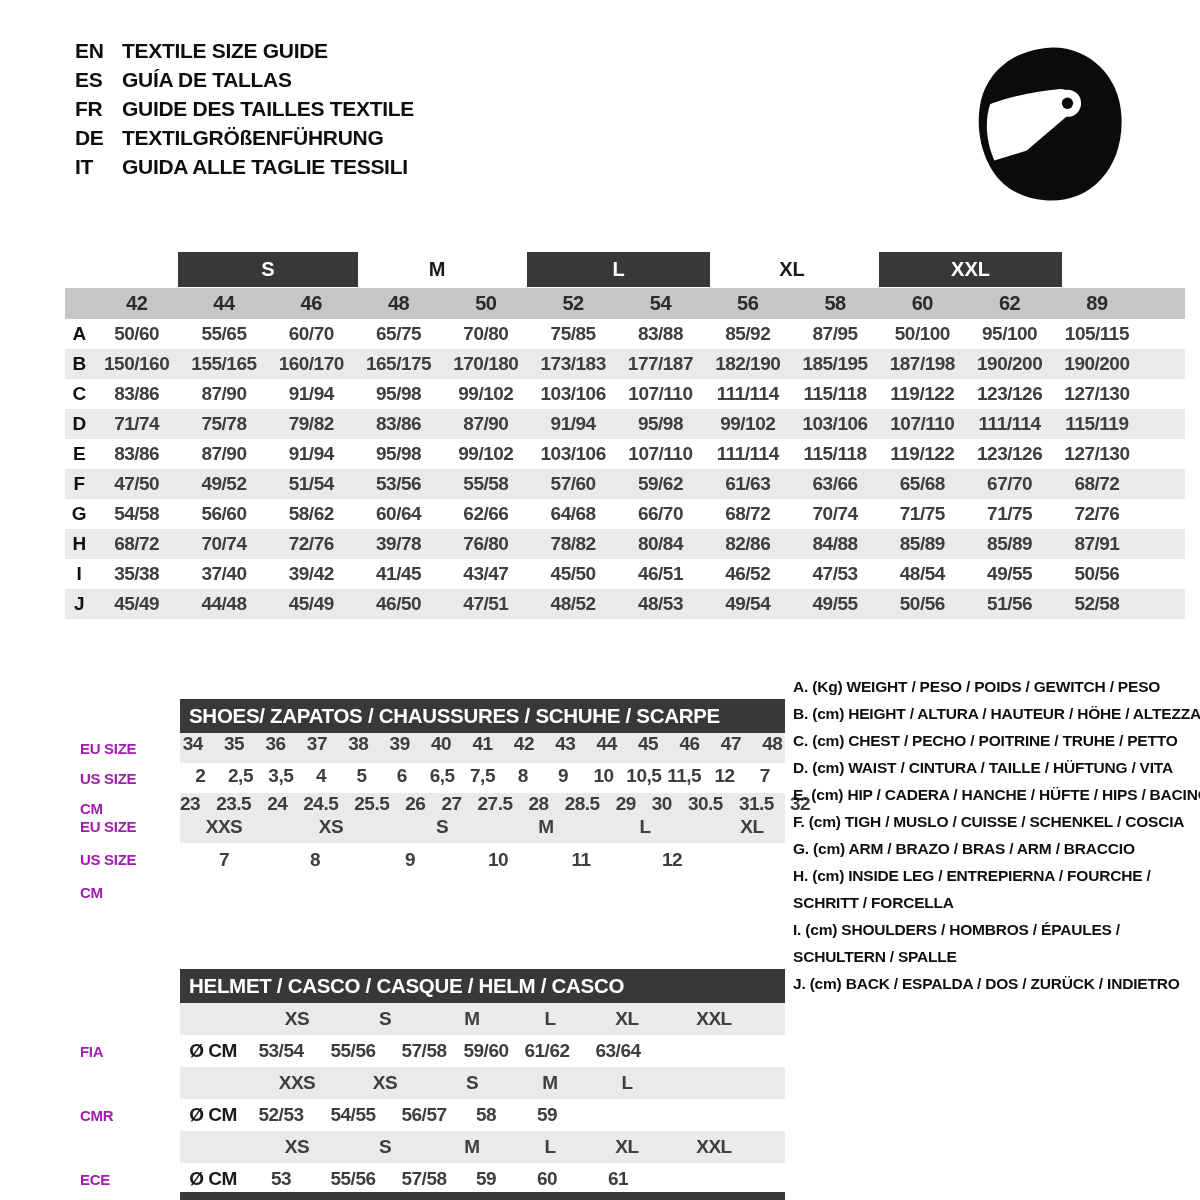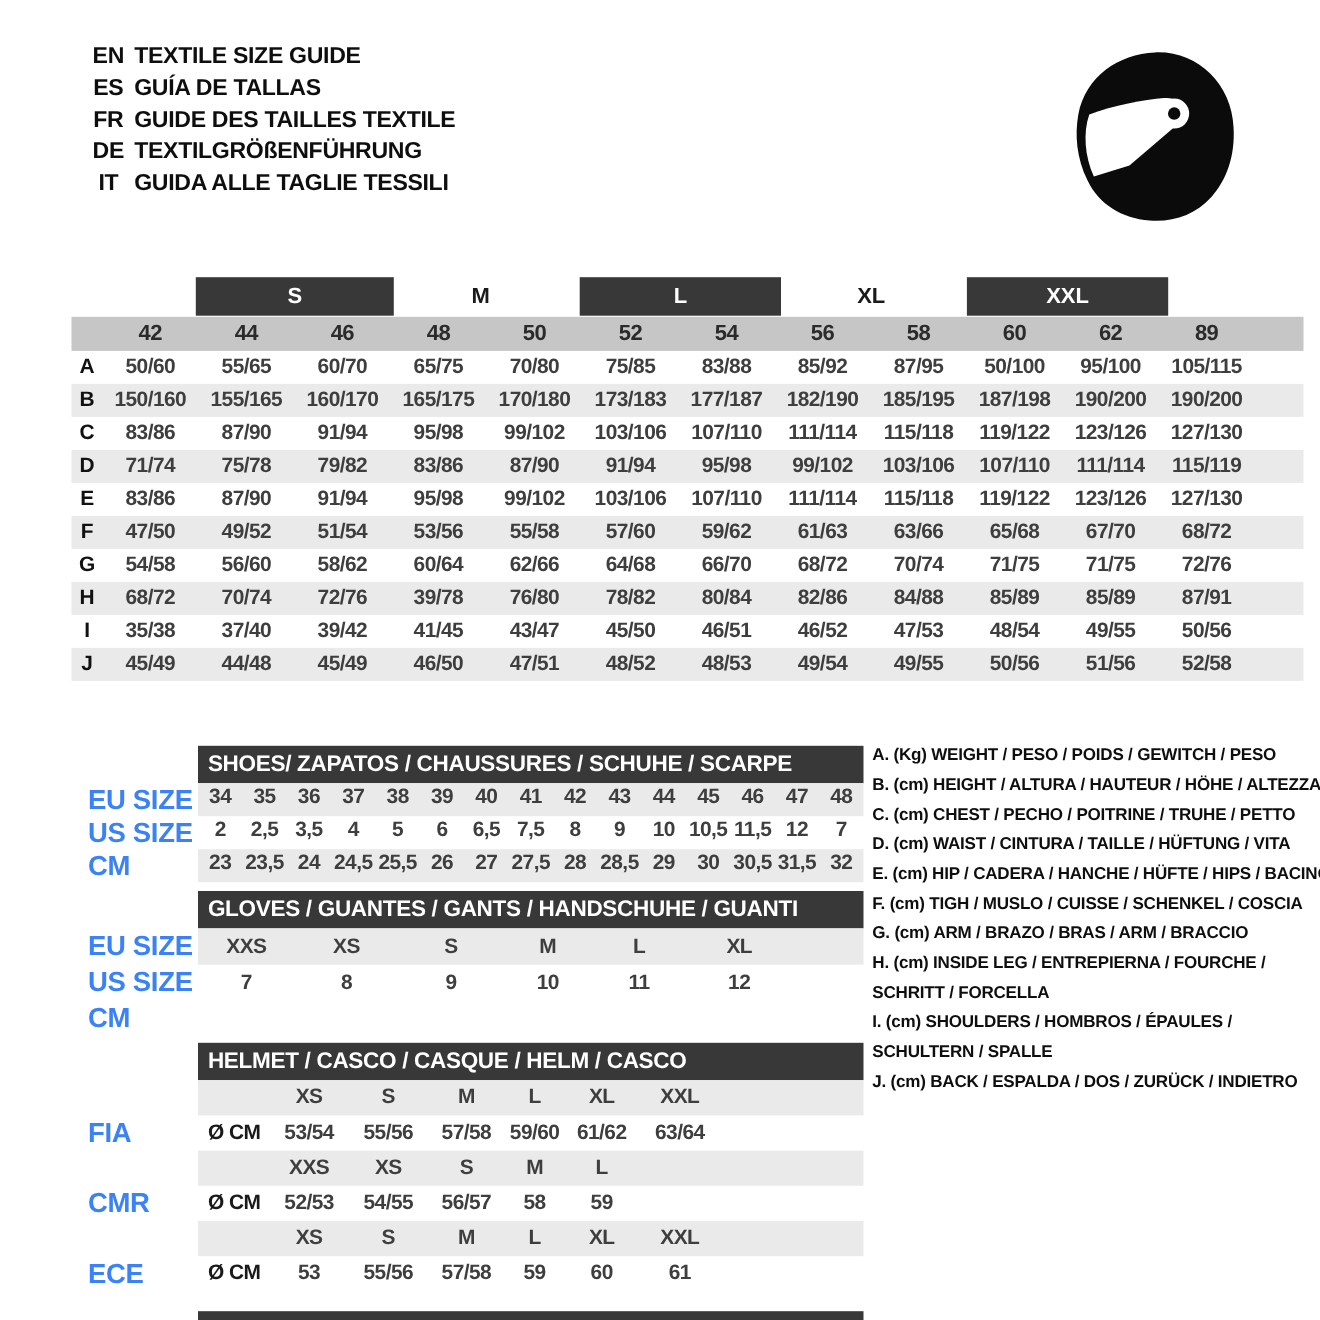--- a/index.html
+++ b/index.html
@@ -2,21 +2,21 @@
 <html><head>
 <meta charset="utf-8">
 <style>
   html,body{margin:0;padding:0;background:#fff;}
   .page{position:relative;width:1200px;height:1200px;background:#ffffff;overflow:hidden;
         font-family:"Liberation Sans",sans-serif;font-weight:bold;color:#111;}
 
   
   .lang-block{position:absolute;left:75px;top:36px;}
   .lrow{display:flex;height:29px;align-items:center;font-size:21px;letter-spacing:-0.3px;color:#0e0e0e;}
-  .lcode{width:47px;text-align:center;}
+  .lcode{width:47px;}
   .ltitle{white-space:nowrap;}
 
   
   .helmet-icon{position:absolute;left:972px;top:36px;width:166px;height:176px;}
 
   
   .main-table{position:absolute;left:65px;top:252px;width:1120px;}
   .band{position:relative;height:36px;}
   .size-box{position:absolute;top:0;height:35px;background:#383838;color:#fff;font-size:20px;
             display:flex;align-items:center;justify-content:center;letter-spacing:0;}
@@ -27,25 +27,25 @@
   .mrow{display:grid;grid-template-columns:28px repeat(12,87.3px) 1fr;height:30px;align-items:center;
         text-align:center;font-size:19px;color:#3e3e3e;letter-spacing:-0.5px;}
   .mrow.alt{background:#eaeaea;}
   .mrow .rl{color:#111;}
 
   
   .section{position:absolute;left:80px;width:1110px;}
   .strow{display:flex;}
   .spacer{width:100px;}
   .sec-title{width:605px;height:34px;background:#383838;color:#fff;font-size:20.5px;letter-spacing:-0.3px;
-             display:flex;align-items:center;padding-left:9px;box-sizing:border-box;white-space:nowrap;}
+             display:flex;align-items:center;padding-left:9px;box-sizing:border-box;white-space:nowrap;margin-top:21px;}
   .srow{display:flex;align-items:stretch;}
-  .slabel{width:100px;display:flex;align-items:center;font-size:25px;color:#3b82f6;letter-spacing:-0.3px;}
+  .slabel{width:100px;display:flex;align-items:center;font-size:15px;color:#a21caf;letter-spacing:-0.3px;}
   .sband{width:605px;display:grid;align-items:center;text-align:center;font-size:19px;color:#3e3e3e;letter-spacing:-0.5px;}
-  .sband.gray{background:#eaeaea;}
+  .sband.gray{background:#eaeaea;gap:16px;}
   .g15{grid-template-columns:repeat(15,1fr);}
   .g6{grid-template-columns:88px 94px 96px 80px 86px 96px 1fr;}
   .g7{grid-template-columns:66px 70px 74px 68px 56px 66px 76px 1fr;}
   .shoes .srow{height:30px;}
   .gloves .srow{height:33px;}
   .helmet .srow{height:32px;}
   .unit{color:#1a1a1a;}
 
   
   .legend{position:absolute;left:793px;top:673px;width:430px;font-size:15.5px;line-height:27px;
@@ -348,21 +348,20 @@
             <div>32</div>
             <div></div>
           </div>
         </div>
       </div>
   </div>
 
   <div class="section gloves" style="top:810px">
     <div class="strow">
       <div class="spacer"></div>
-      <div class="sec-title">GLOVES / GUANTES / GANTS / HANDSCHUHE / GUANTI</div>
     </div>
     <div id="gloves-rows">
         <div class="srow">
           <div class="slabel">EU SIZE</div>
           <div class="sband g6 gray">
             <div>XXS</div>
             <div>XS</div>
             <div>S</div>
             <div>M</div>
             <div>L</div>

